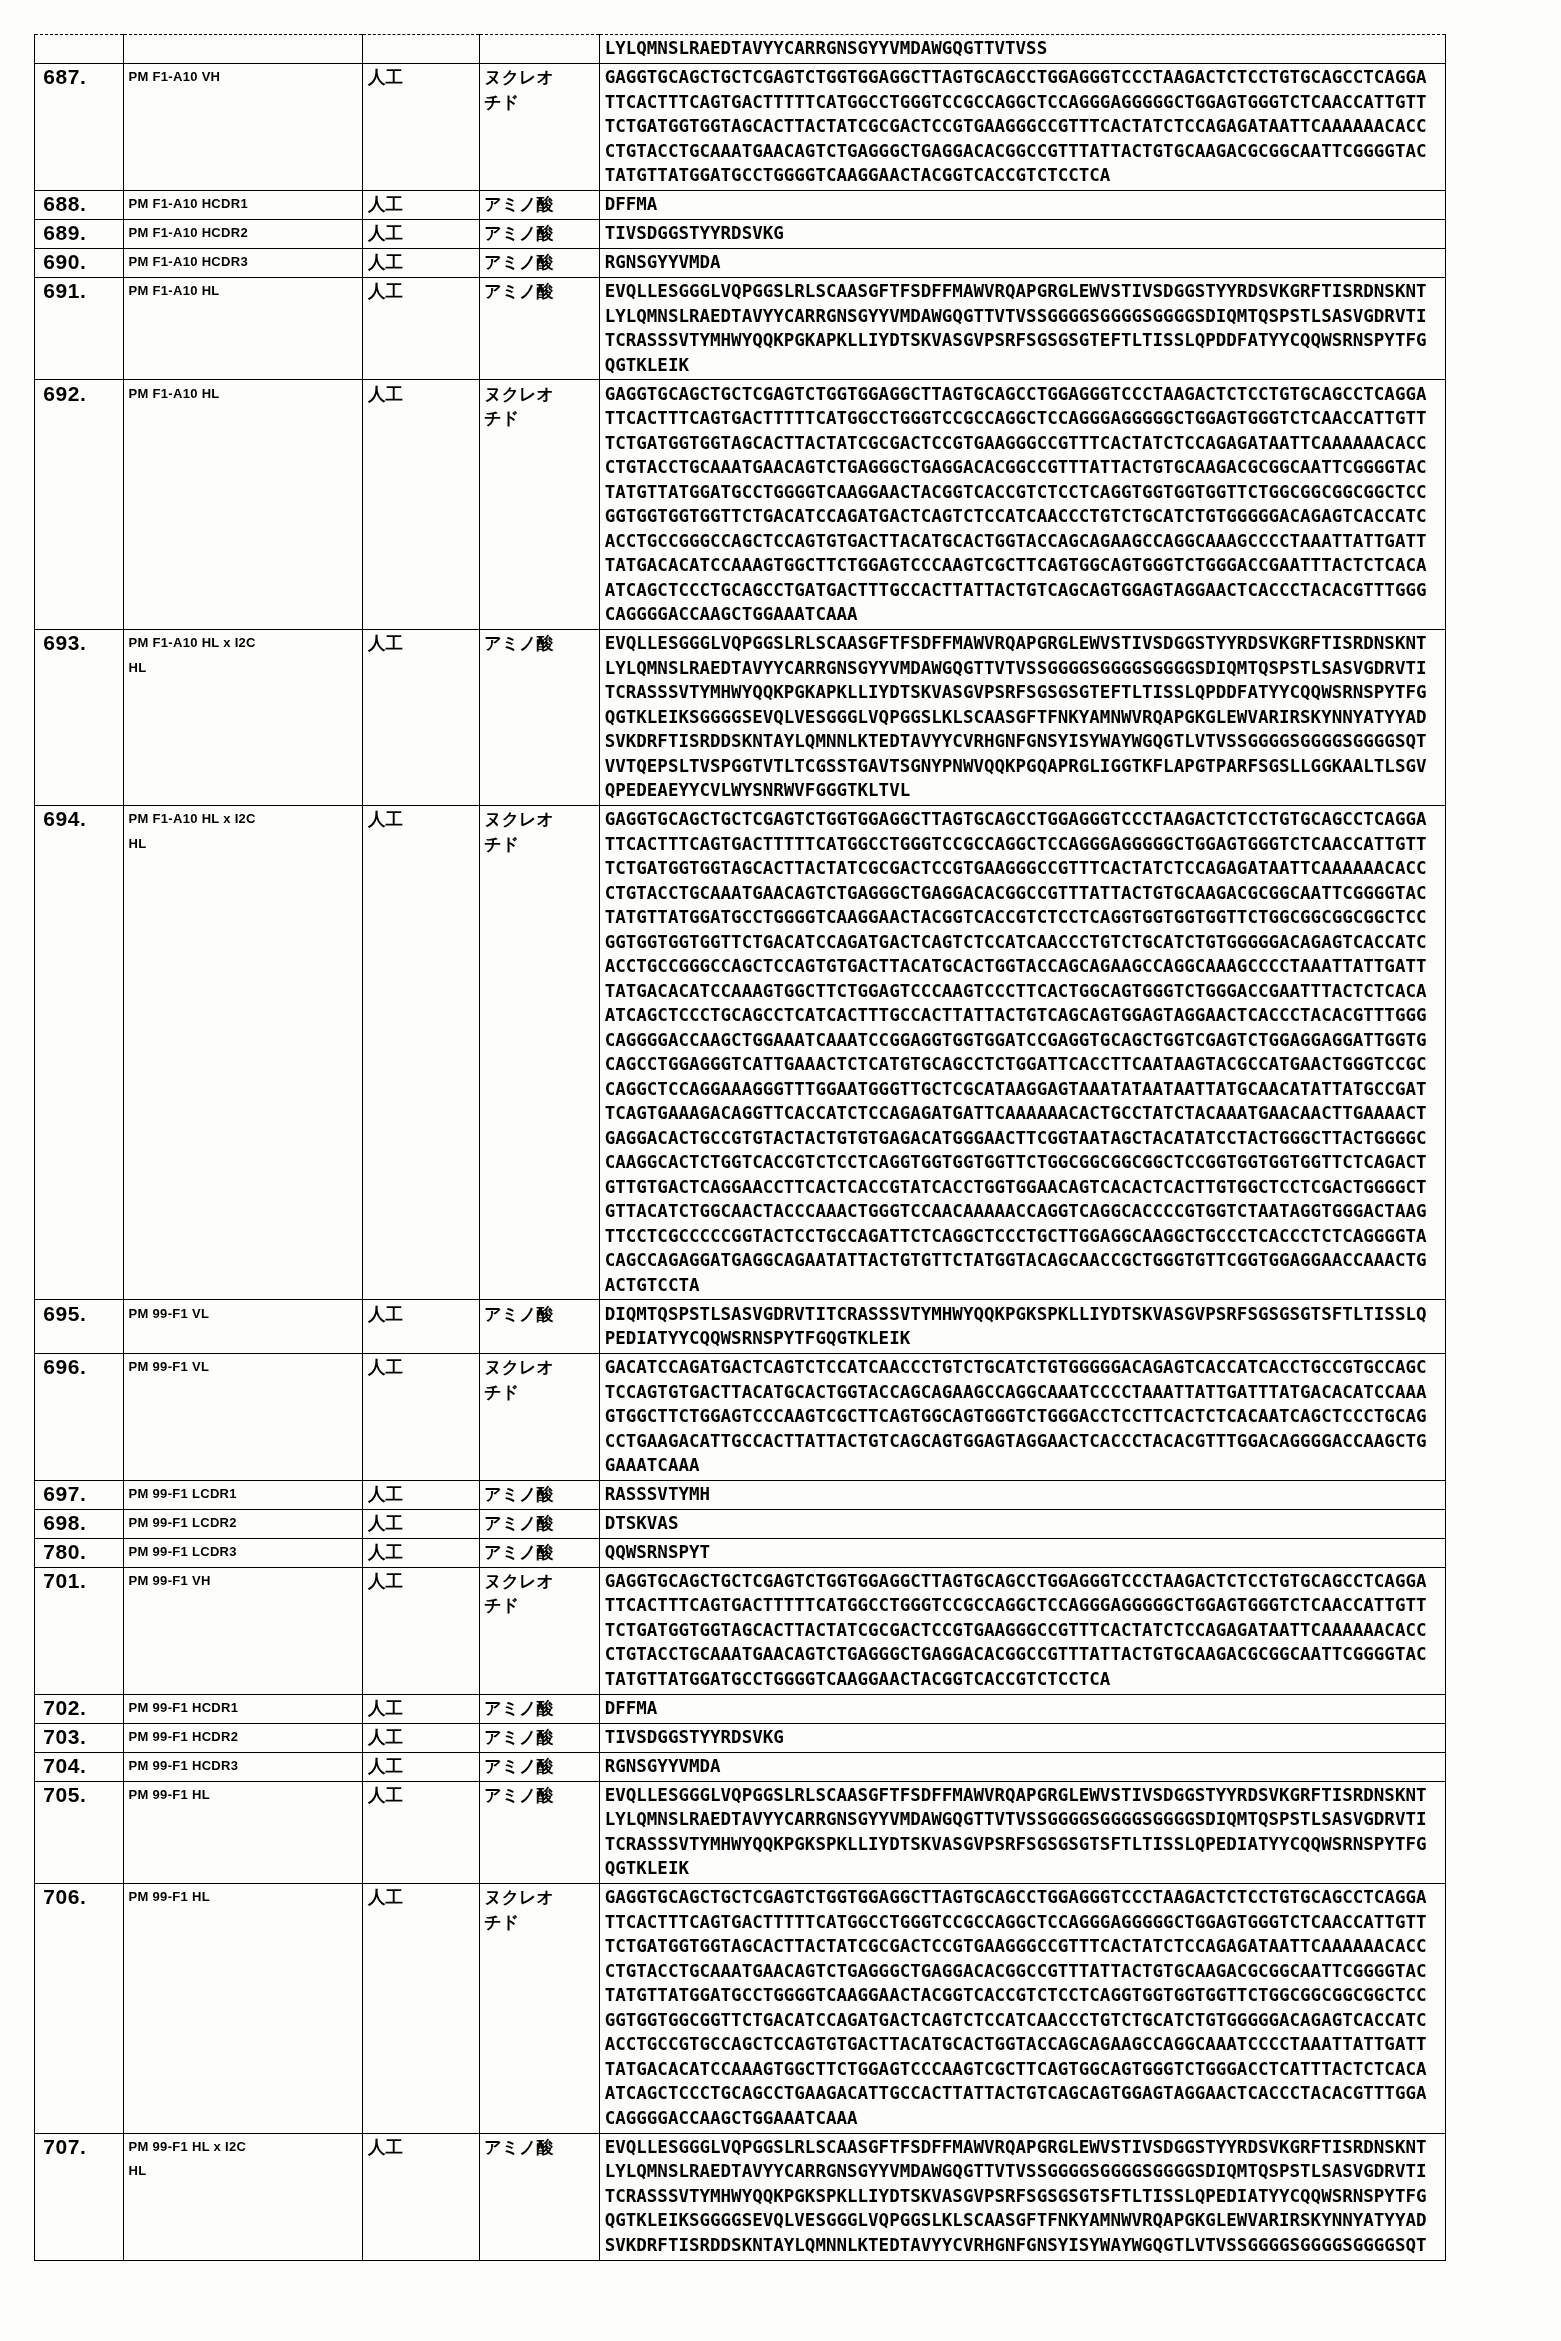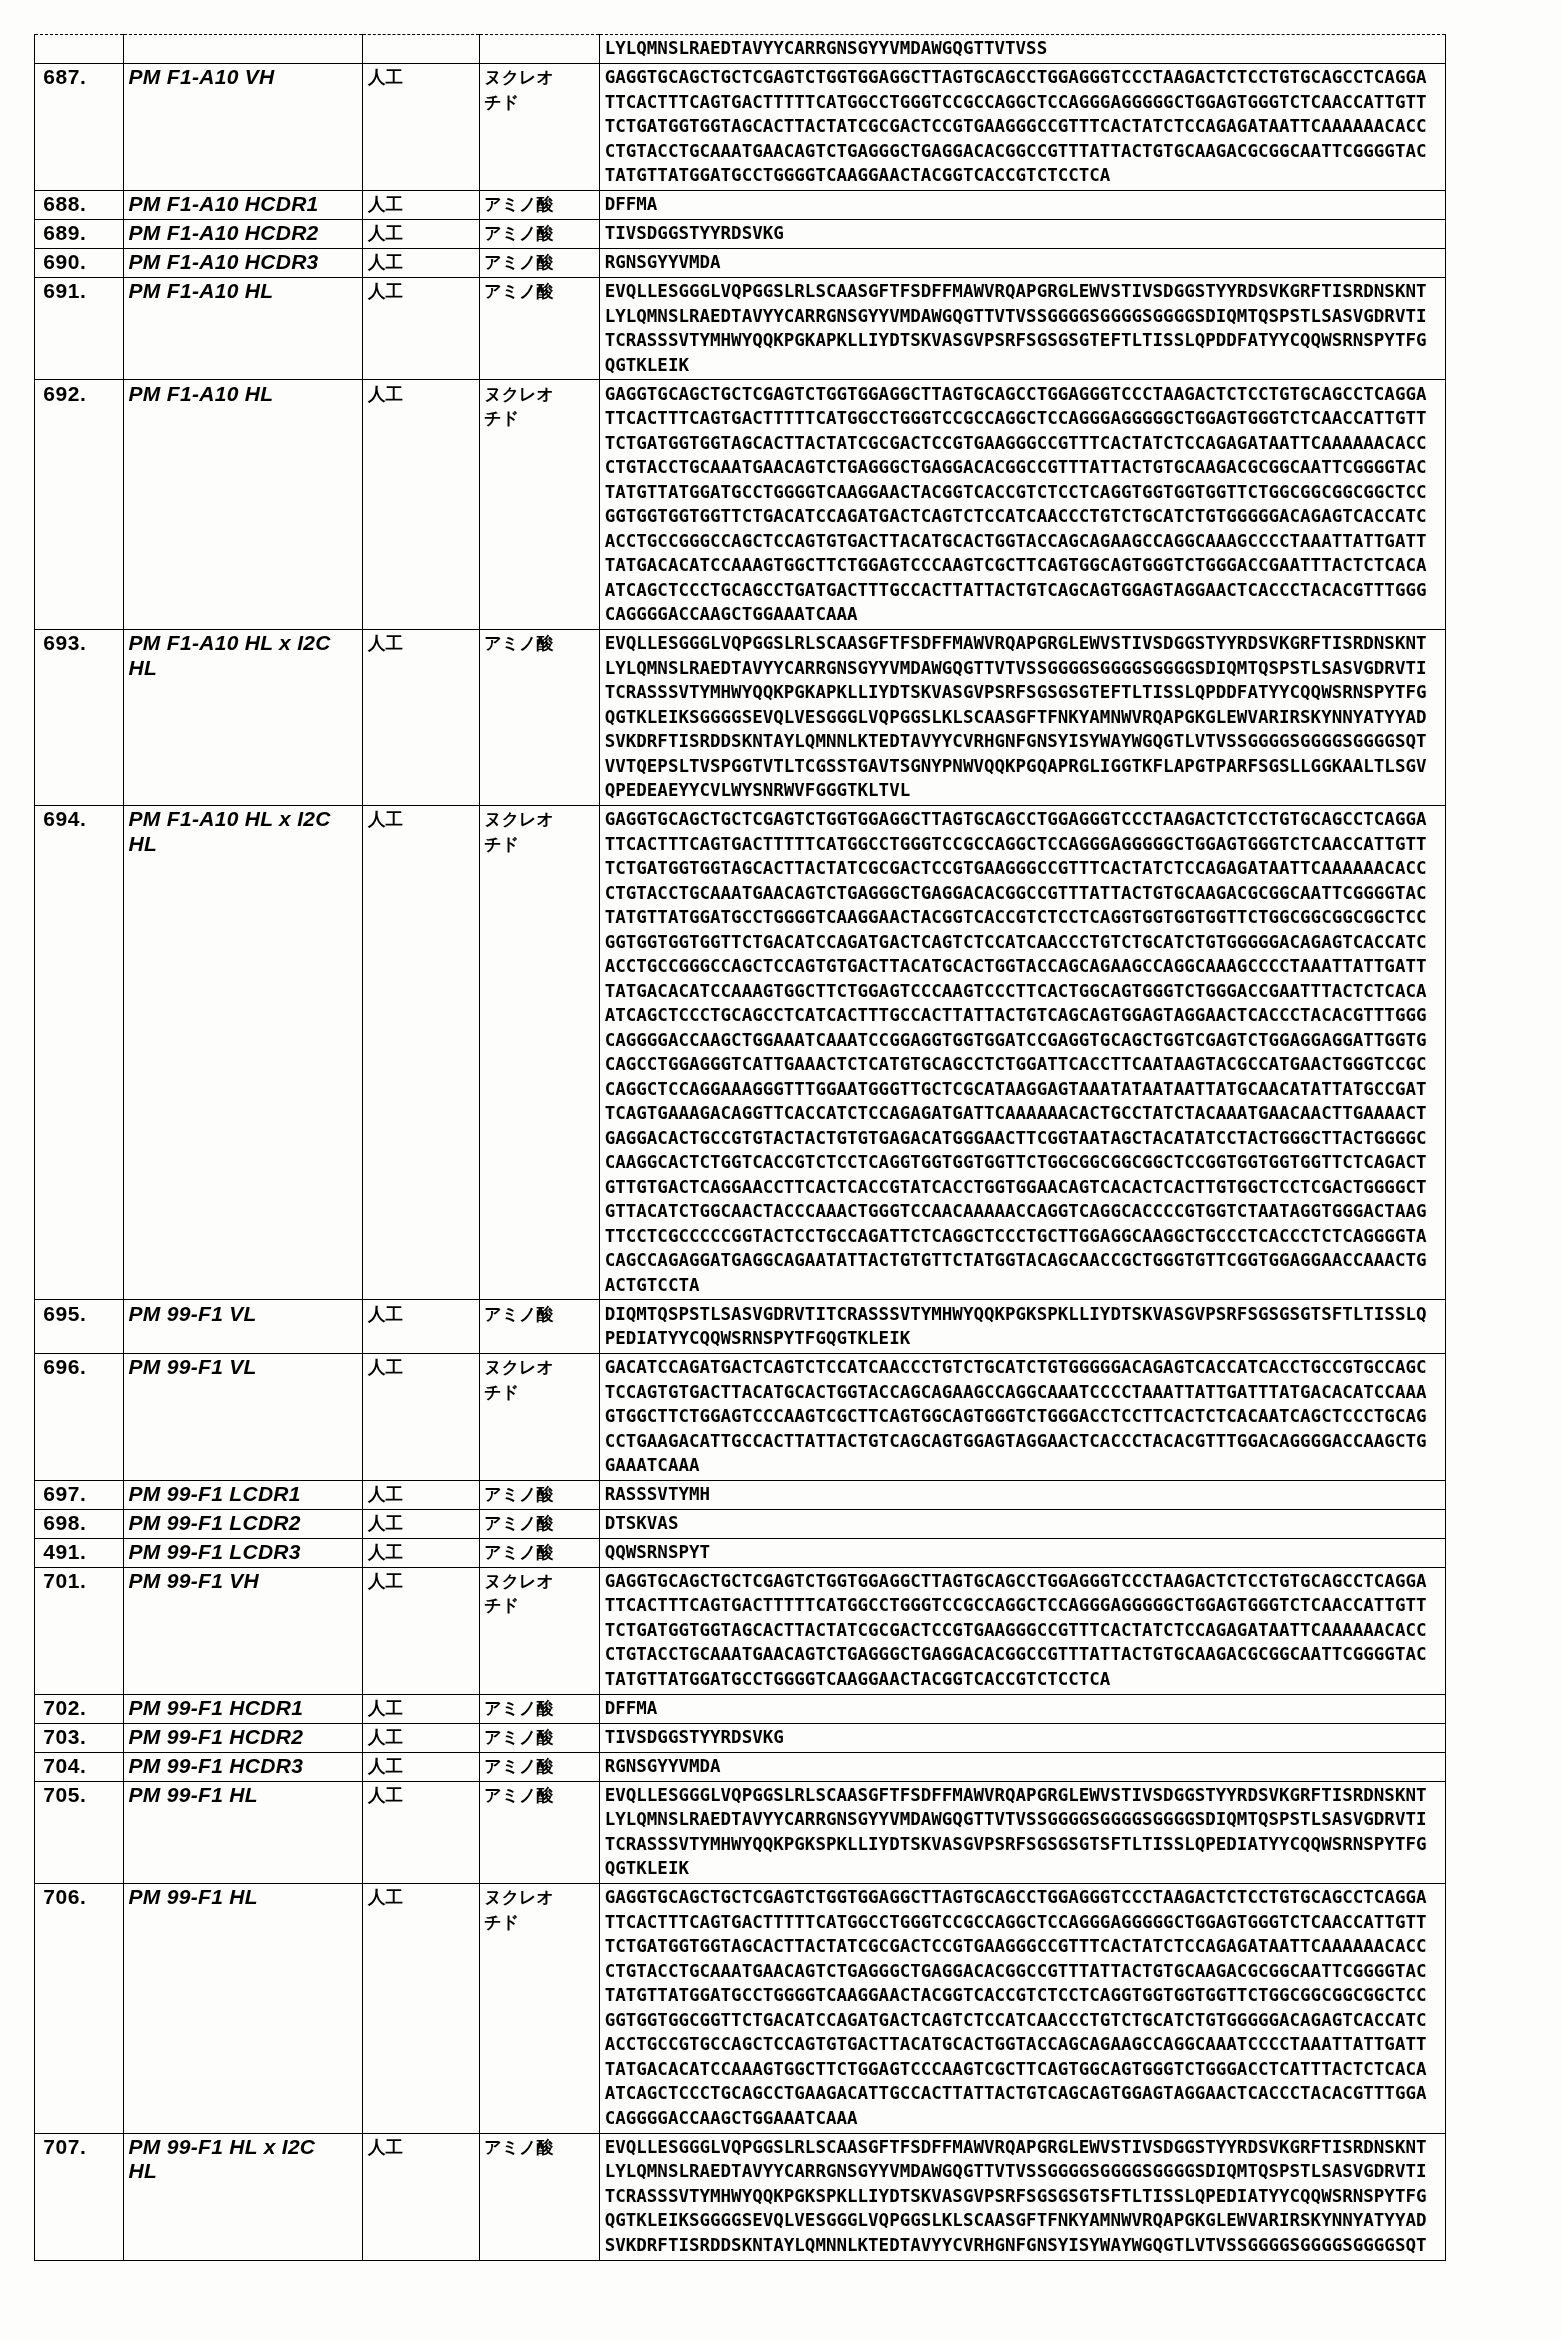--- a/index.html
+++ b/index.html
@@ -17,22 +17,22 @@
     border:1.7px solid #000;
     vertical-align:top;
     padding:1.2px 4.7px 2.3px 4.7px;
   }
   tr.cont td { border-top:1.7px dashed #000; }
   td.no {
     width:75px; font-size:21px; font-weight:bold;
     letter-spacing:0.6px; padding-left:8.2px; line-height:24.5px;
   }
   td.nm {
-    width:229px; font-size:21px; font-weight:bold;
-    white-space:pre-line; line-height:24.5px; letter-spacing:0.3px;font-style:italic;
+    width:229px; font-size:13px; font-weight:bold;
+    white-space:pre-line; line-height:24.5px; letter-spacing:0.3px;
   }
   td.og {
     width:106px; font-size:17.5px; font-weight:bold; line-height:24.5px;
     font-family:"DejaVu Sans", sans-serif;
   }
   td.tp {
     width:110px; font-size:17px; font-weight:bold; line-height:24.5px;
     white-space:pre-line;
     font-family:"DejaVu Sans", sans-serif;
   }
@@ -185,21 +185,21 @@
           <td class="sq">RASSSVTYMH</td>
         </tr>
         <tr>
           <td class="no">698.</td>
           <td class="nm">PM 99-F1 LCDR2</td>
           <td class="og">人工</td>
           <td class="tp">アミノ酸</td>
           <td class="sq">DTSKVAS</td>
         </tr>
         <tr>
-          <td class="no">491.</td>
+          <td class="no">780.</td>
           <td class="nm">PM 99-F1 LCDR3</td>
           <td class="og">人工</td>
           <td class="tp">アミノ酸</td>
           <td class="sq">QQWSRNSPYT</td>
         </tr>
         <tr>
           <td class="no">701.</td>
           <td class="nm">PM 99-F1 VH</td>
           <td class="og">人工</td>
           <td class="tp">ヌクレオ

